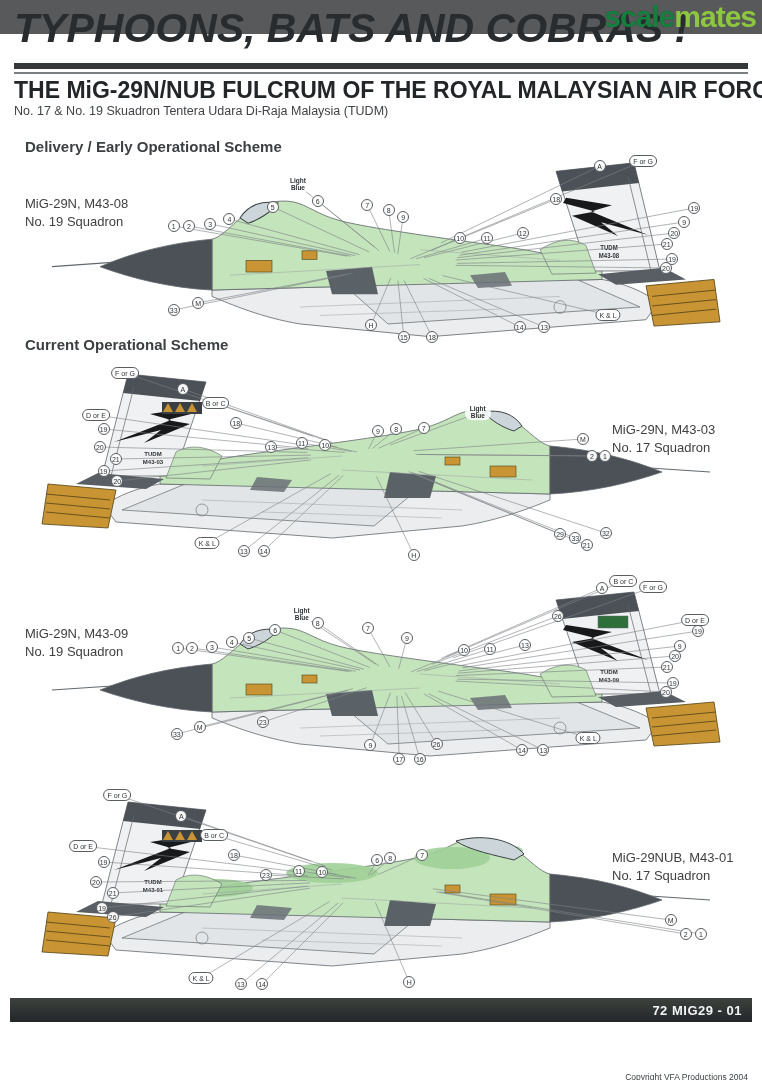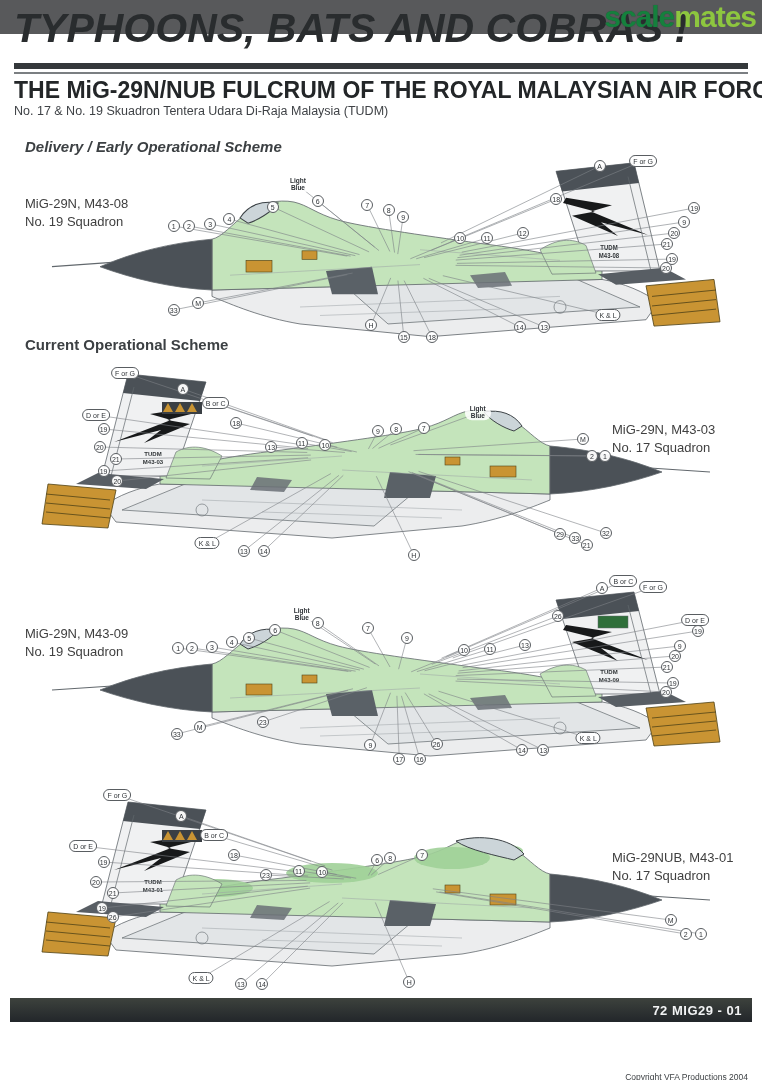--- a/index.html
+++ b/index.html
@@ -16,21 +16,21 @@
   .subtitle{position:absolute;top:77px;left:14px;font-size:23px;font-weight:700;color:#232628;white-space:nowrap;}
   .tagline{position:absolute;top:104px;left:14px;font-size:12.5px;color:#3f4246;}
 
   
   .scheme{position:absolute;left:0;width:762px;}
   .s1{top:148px;height:212px;}
   .s2{top:360px;height:200px;}
   .s3{top:578px;height:200px;}
   .s4{top:788px;height:200px;}
   .heading{position:absolute;margin:0;left:25px;font-size:15px;font-weight:700;color:#3c4043;z-index:3;white-space:nowrap;}
-  .s1 .heading{top:-10px;font-style:italic;}
+  .s1 .heading{top:-10px;}
   .s2 .heading{top:-24px;}
   .ac-label{position:absolute;font-size:13px;color:#404040;line-height:1.4;z-index:3;margin-top:35px;}
   .ac-label[data-side="left"]{left:25px;top:12px;}
   .ac-label[data-side="right"]{left:612px;top:26px;}
   .diagram{position:absolute;inset:0;}
   .art{position:absolute;inset:0;width:100%;height:100%;}
   .chip{position:absolute;transform:translate(-50%,-50%);min-width:12px;height:12px;line-height:11px;
         border:1px solid #595d61;border-radius:8px;background:rgba(255,255,255,.95);
         font-size:7px;color:#2e3236;text-align:center;z-index:2;padding:0 1px;box-sizing:border-box;}
   .chip.wide{padding:0 3px;white-space:nowrap;}

